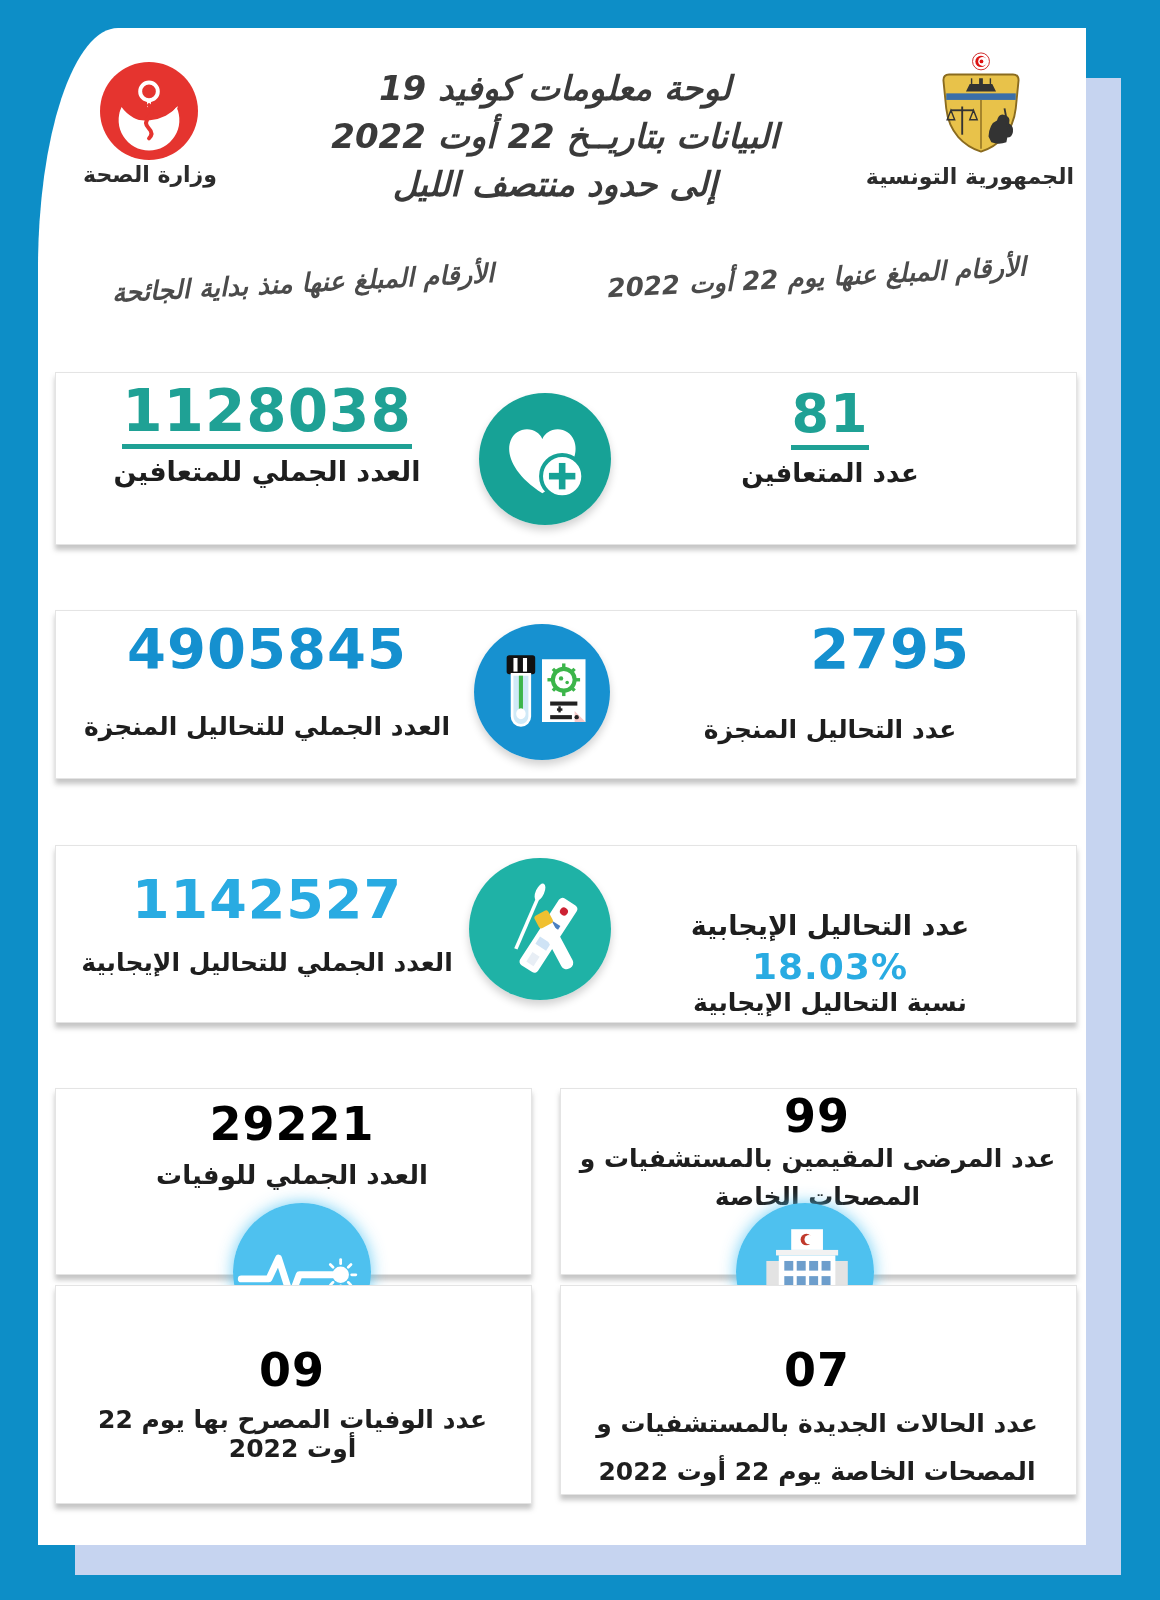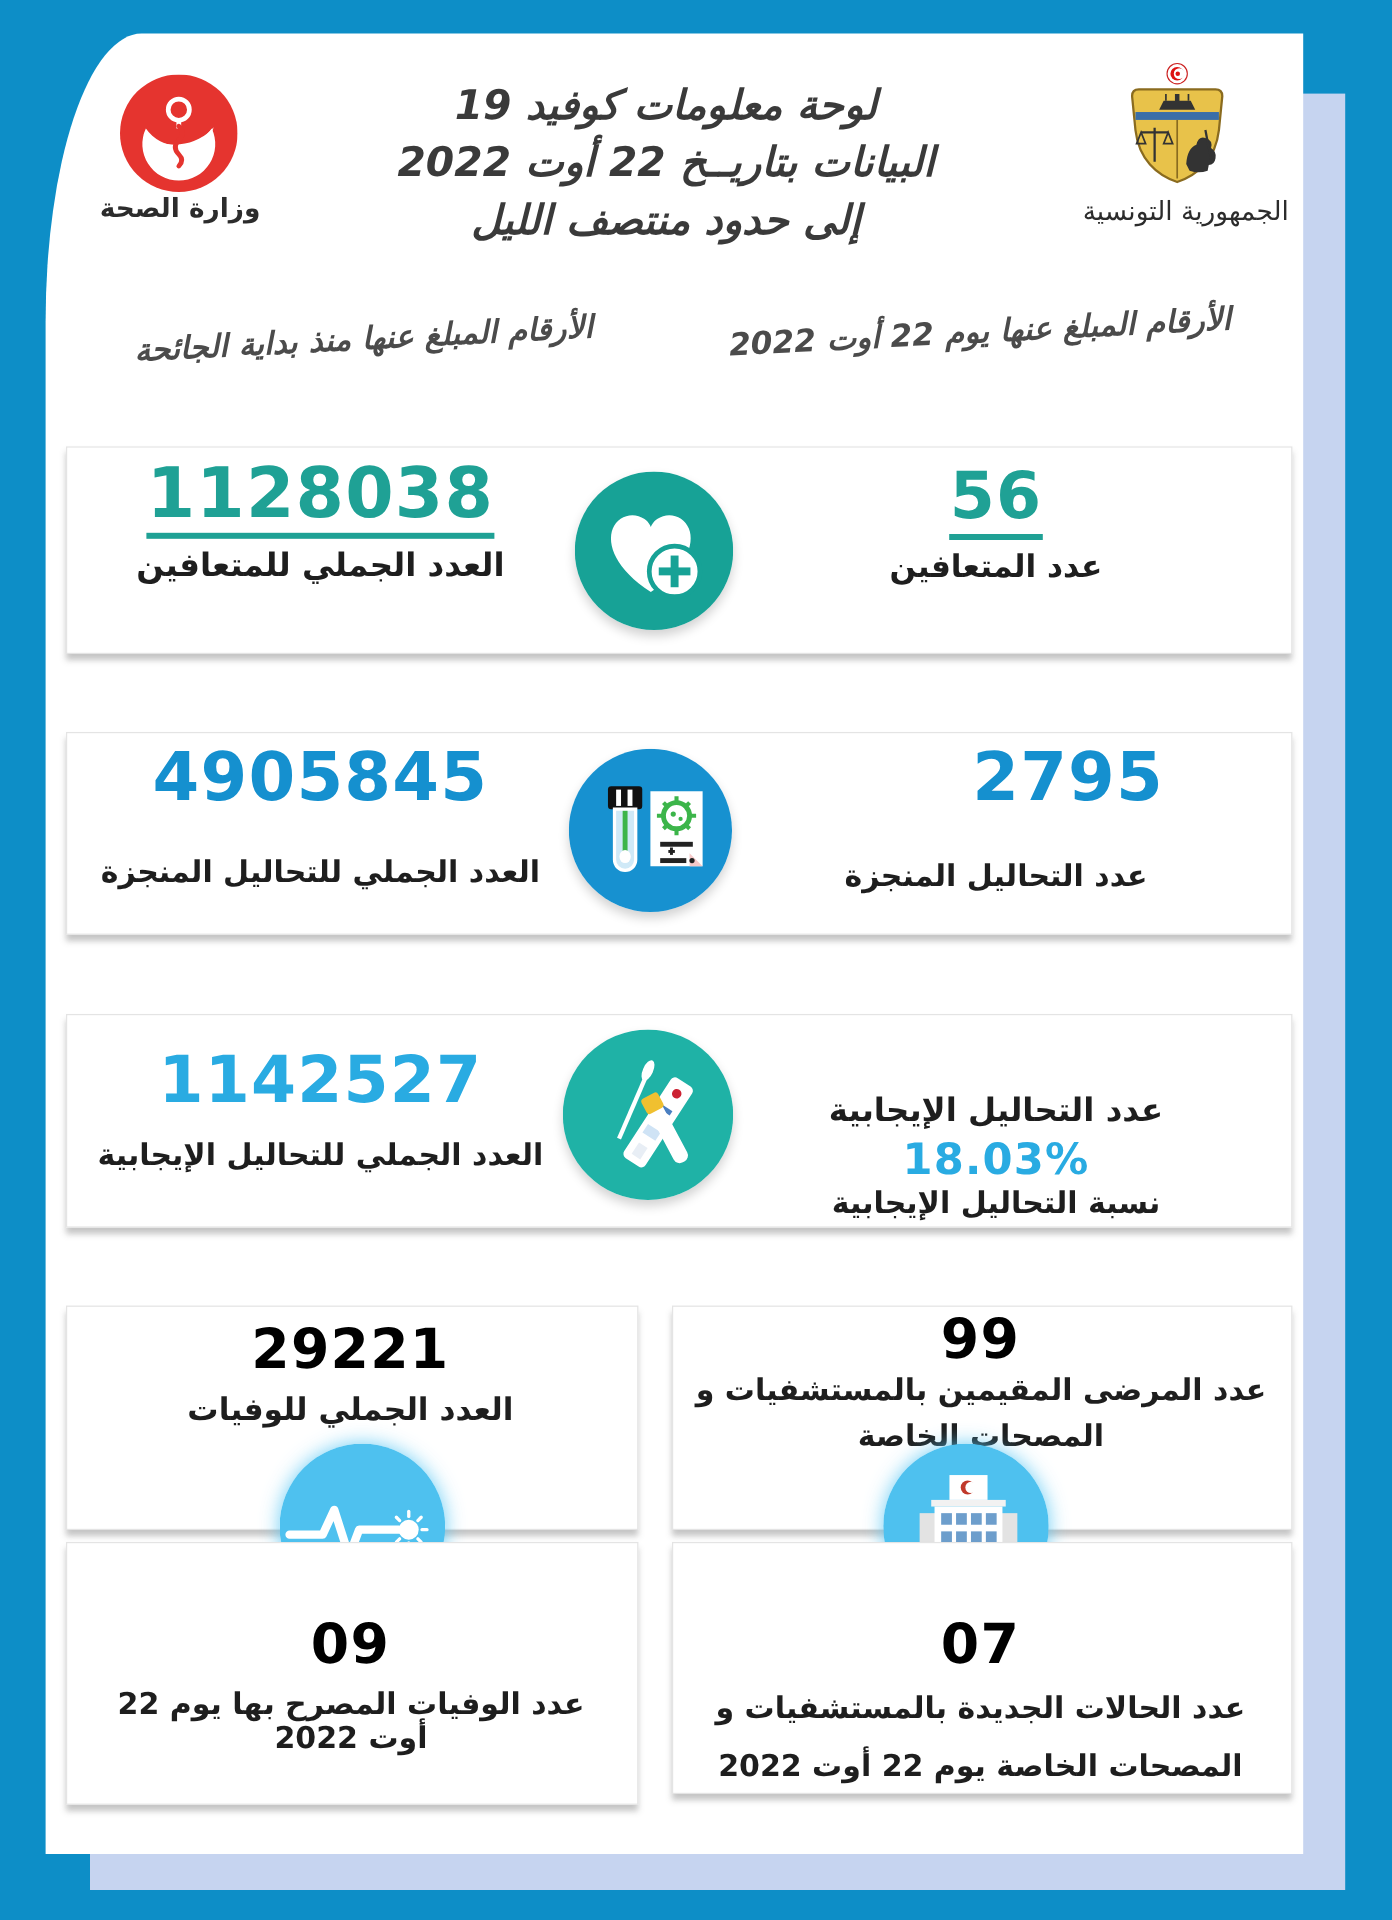--- a/index.html
+++ b/index.html
@@ -4,21 +4,21 @@
 <style>
   html,body{margin:0;padding:0;}
   body{font-family:"DejaVu Sans","Liberation Sans",sans-serif;}
   .page{position:relative;width:1160px;height:1600px;background:#0d8ec7;overflow:hidden;}
   .abs{position:absolute;}
   .panel{left:75px;top:78px;width:1046px;height:1497px;background:#c6d4f0;}
   .card{left:38px;top:28px;width:1048px;height:1517px;background:#ffffff;border-top-left-radius:80px 240px;}
   .title{left:320px;top:64px;width:470px;text-align:center;font-weight:bold;font-style:italic;
          font-size:34px;line-height:48px;color:#3a3a3a;direction:rtl;}
   .logo-caption{left:68px;top:162px;width:164px;text-align:center;font-weight:bold;font-size:22px;color:#2c2c2c;direction:rtl;}
-  .emblem-caption{left:888px;top:164px;width:186px;text-align:right;font-weight:normal;font-size:22px;color:#2c2c2c;direction:rtl;white-space:nowrap;}
+  .emblem-caption{left:888px;top:164px;width:186px;text-align:center;font-weight:bold;font-size:22px;color:#2c2c2c;direction:rtl;white-space:nowrap;}
   .col-header{font-weight:bold;font-style:italic;font-size:26px;color:#4b4b4b;direction:rtl;
               white-space:nowrap;text-align:center;transform:rotate(-3deg);}
   .col-header.right{left:618px;top:262px;width:408px;}
   .col-header.left{left:108px;top:268px;width:390px;}
   .row-box{background:#ffffff;border:1px solid #e4e4e4;box-shadow:0 5px 5px rgba(90,90,90,0.35);}
   .num{font-weight:bold;text-align:center;line-height:1.05;letter-spacing:1px;}
   .num .u{display:inline-block;border-bottom:5px solid currentColor;padding-bottom:2px;}
   .lbl{font-weight:bold;text-align:center;color:#1e1e1e;direction:rtl;}
   .teal{color:#1fa195;}
   .blue{color:#1590cf;}
@@ -83,21 +83,21 @@
   <div class="abs lbl" style="left:77px;top:456px;width:380px;font-size:27px;">العدد الجملي للمتعافين</div>
   <div class="abs icon-circle" style="left:479px;top:393px;width:132px;height:132px;">
     <svg viewBox="0 0 100 100">
       <circle cx="50" cy="50" r="50" fill="#17a296"></circle>
       <path d="M48 76 C26 62 20 46 24 36 C27 28 37 25 44 30 C47 32 48 35 48 35 C48 35 49 32 52 30 C59 25 69 28 72 36 C76 46 70 62 48 76 Z" fill="#ffffff"></path>
       <circle cx="63" cy="63" r="16" fill="#ffffff" stroke="#17a296" stroke-width="3"></circle>
       <rect x="60.5" y="53" width="5" height="20" fill="#17a296"></rect>
       <rect x="53" y="60.5" width="20" height="5" fill="#17a296"></rect>
     </svg>
   </div>
-  <div class="abs num teal" style="left:690px;top:386px;width:280px;font-size:54px;"><span class="u">56</span></div>
+  <div class="abs num teal" style="left:690px;top:386px;width:280px;font-size:54px;"><span class="u">81</span></div>
   <div class="abs lbl" style="left:690px;top:458px;width:280px;font-size:26px;">عدد المتعافين</div>
 
   <div class="abs row-box" style="left:55px;top:610px;width:1020px;height:167px;"></div>
   <div class="abs num blue" style="left:77px;top:620px;width:380px;font-size:56px;">4905845</div>
   <div class="abs lbl" style="left:67px;top:712px;width:400px;font-size:25px;text-align:center;">العدد الجملي للتحاليل المنجزة</div>
   <div class="abs icon-circle" style="left:474px;top:624px;width:136px;height:136px;">
     <svg viewBox="0 0 100 100">
       <circle cx="50" cy="50" r="50" fill="#1791d0"></circle>
       <rect x="24" y="23" width="21" height="14" rx="2" fill="#111111"></rect>
       <rect x="29" y="25" width="3" height="10" fill="#ffffff"></rect>

